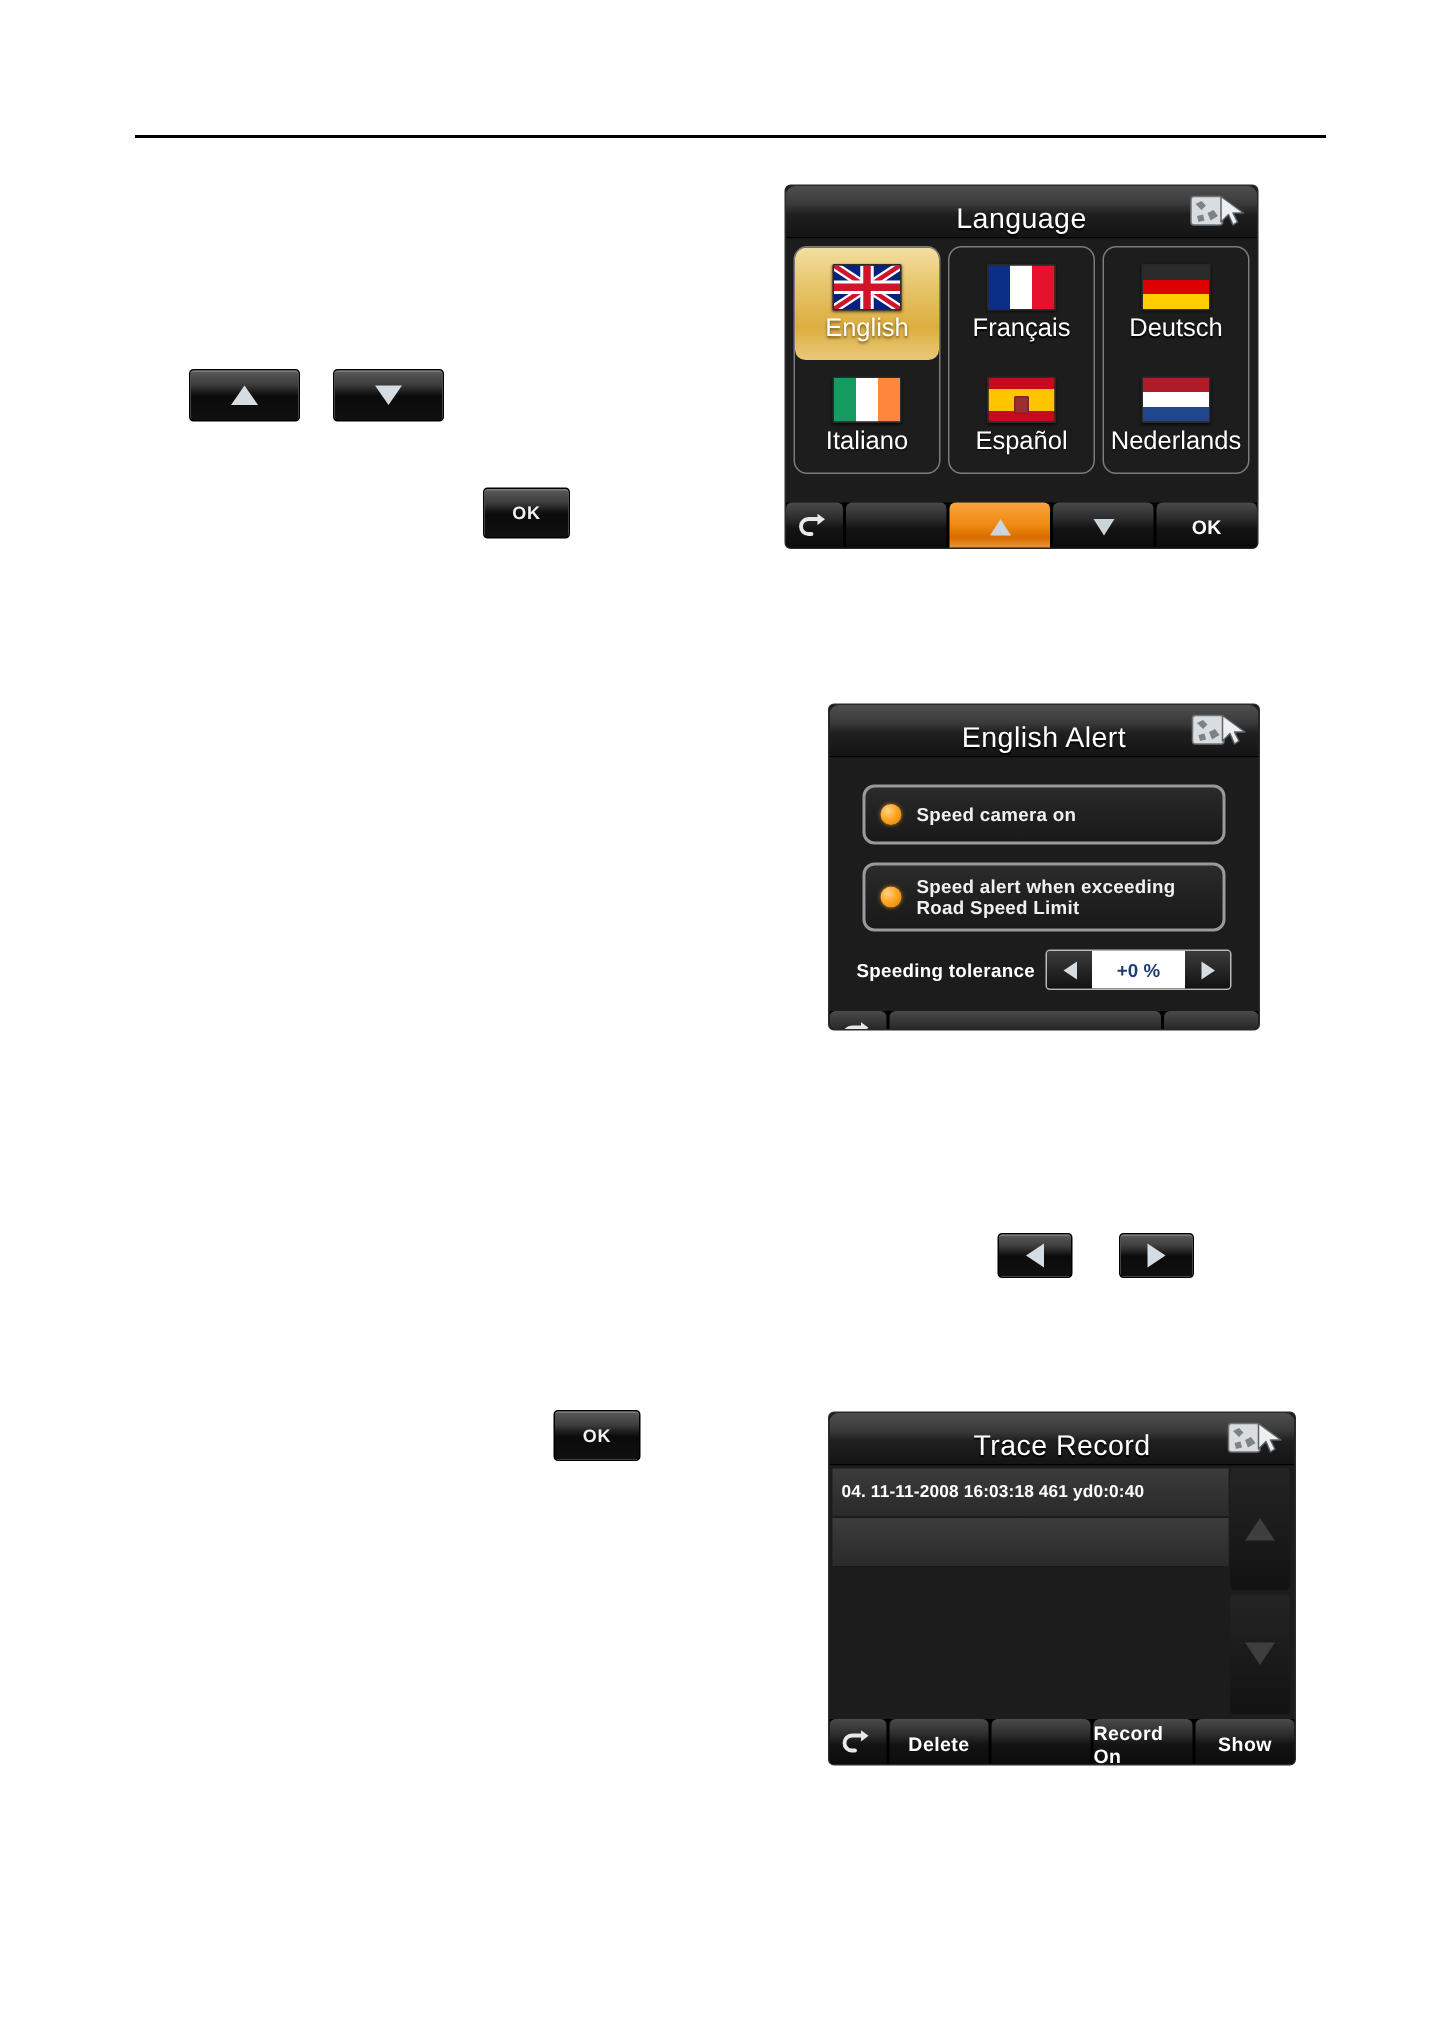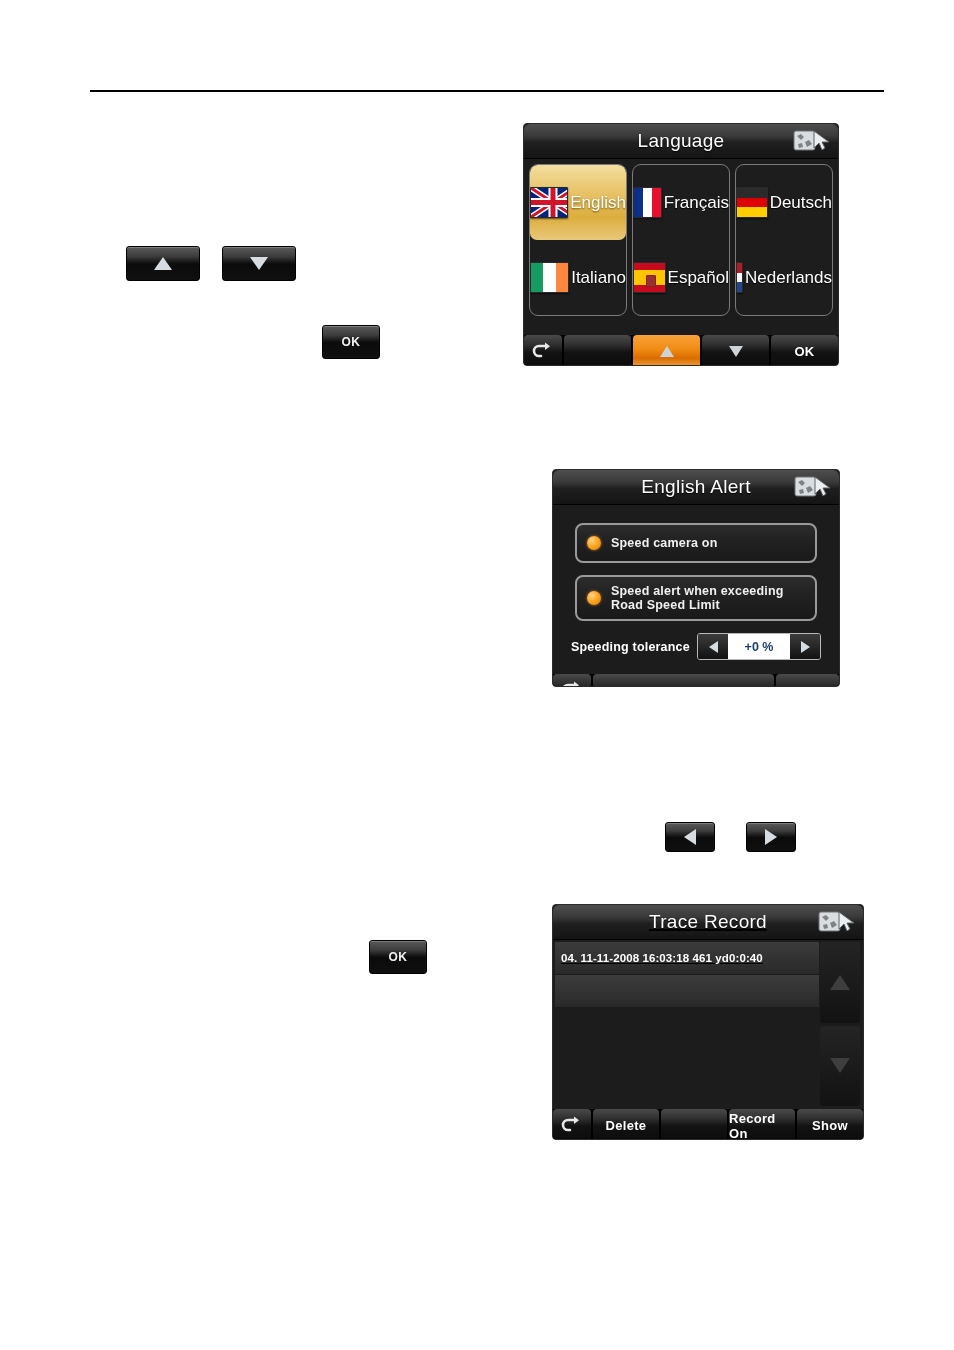--- a/index.html
+++ b/index.html
@@ -64,21 +64,21 @@
     overflow: hidden;
     box-sizing: border-box;
   }
   .dev-title {
     position: relative;
     height: 34px;
     background: linear-gradient(to bottom,
                #4e4e4e 0%, #3a3a3a 35%, #1f1f1f 55%, #141414 100%);
     border-bottom: 1px solid #000;
     display: flex;
-    align-items: center;
+    align-items: flex-end;
     justify-content: center;
     border-radius: 6px 6px 0 0;
   }
   .dev-title .t {
     color: #ffffff;
     font-size: 19px;
     letter-spacing: .3px;
     text-shadow: 0 1px 1px #000;
   }
   .globe-icon {
@@ -126,21 +126,21 @@
   }
   .lang-col {
     background: #1d1d1d;
     border: 1px solid #7b7b7b;
     border-radius: 9px;
     overflow: hidden;
   }
   .lang-cell {
     height: 75px;
     display: flex;
-    flex-direction: row;
+    flex-direction: column;
     align-items: center;
     justify-content: center;
     gap: 2px;
   }
   .lang-cell.sel {
     background: linear-gradient(to bottom, #f3dfa0 0%, #e8c46a 35%, #dcae3f 70%, #e9c87a 100%);
     border-radius: 7px;
   }
   .lang-cell .name {
     color: #ffffff;
@@ -423,21 +423,21 @@
           <path d="M14 4 H8 a5 5 0 0 0 0 10 h2" fill="none" stroke="#e8e8e8" stroke-width="2.6" stroke-linecap="round"></path>
           <path d="M14 0.5 L14 8 L19 4.2 Z" fill="#e8e8e8"></path>
         </svg>
       </div>
       <div class="tb-cell" style="flex:4;"></div>
       <div class="tb-cell" style="flex:1.4;">OK</div>
     </div>
   </div>
 </div>
 
-<div class="device" style="left:552px; top:904px; width:312px; height:236px;text-decoration:underline;">
+<div class="device" style="left:552px; top:941px; width:312px; height:236px;">
 
   <div class="dev-title">
     <span class="t">Trace Record</span>
     <svg class="globe-icon" viewBox="0 0 42 25">
       <rect x="3" y="3" width="21" height="19" rx="2" fill="#d9dde0" stroke="#6d7377"></rect>
       <path d="M6 8 L10 6 L13 9 L10 12 Z M14 14 L18 12 L21 16 L16 19 Z M7 16 L11 15 L12 19 L8 20 Z" fill="#7b8387"></path>
       <path d="M23 3 L23 20 L28 15 L31 22 L34 20 L31 14 L38 14 Z" fill="#eceff1" stroke="#5c6265" stroke-width="1" stroke-linejoin="round"></path>
     </svg>
   </div>
 

